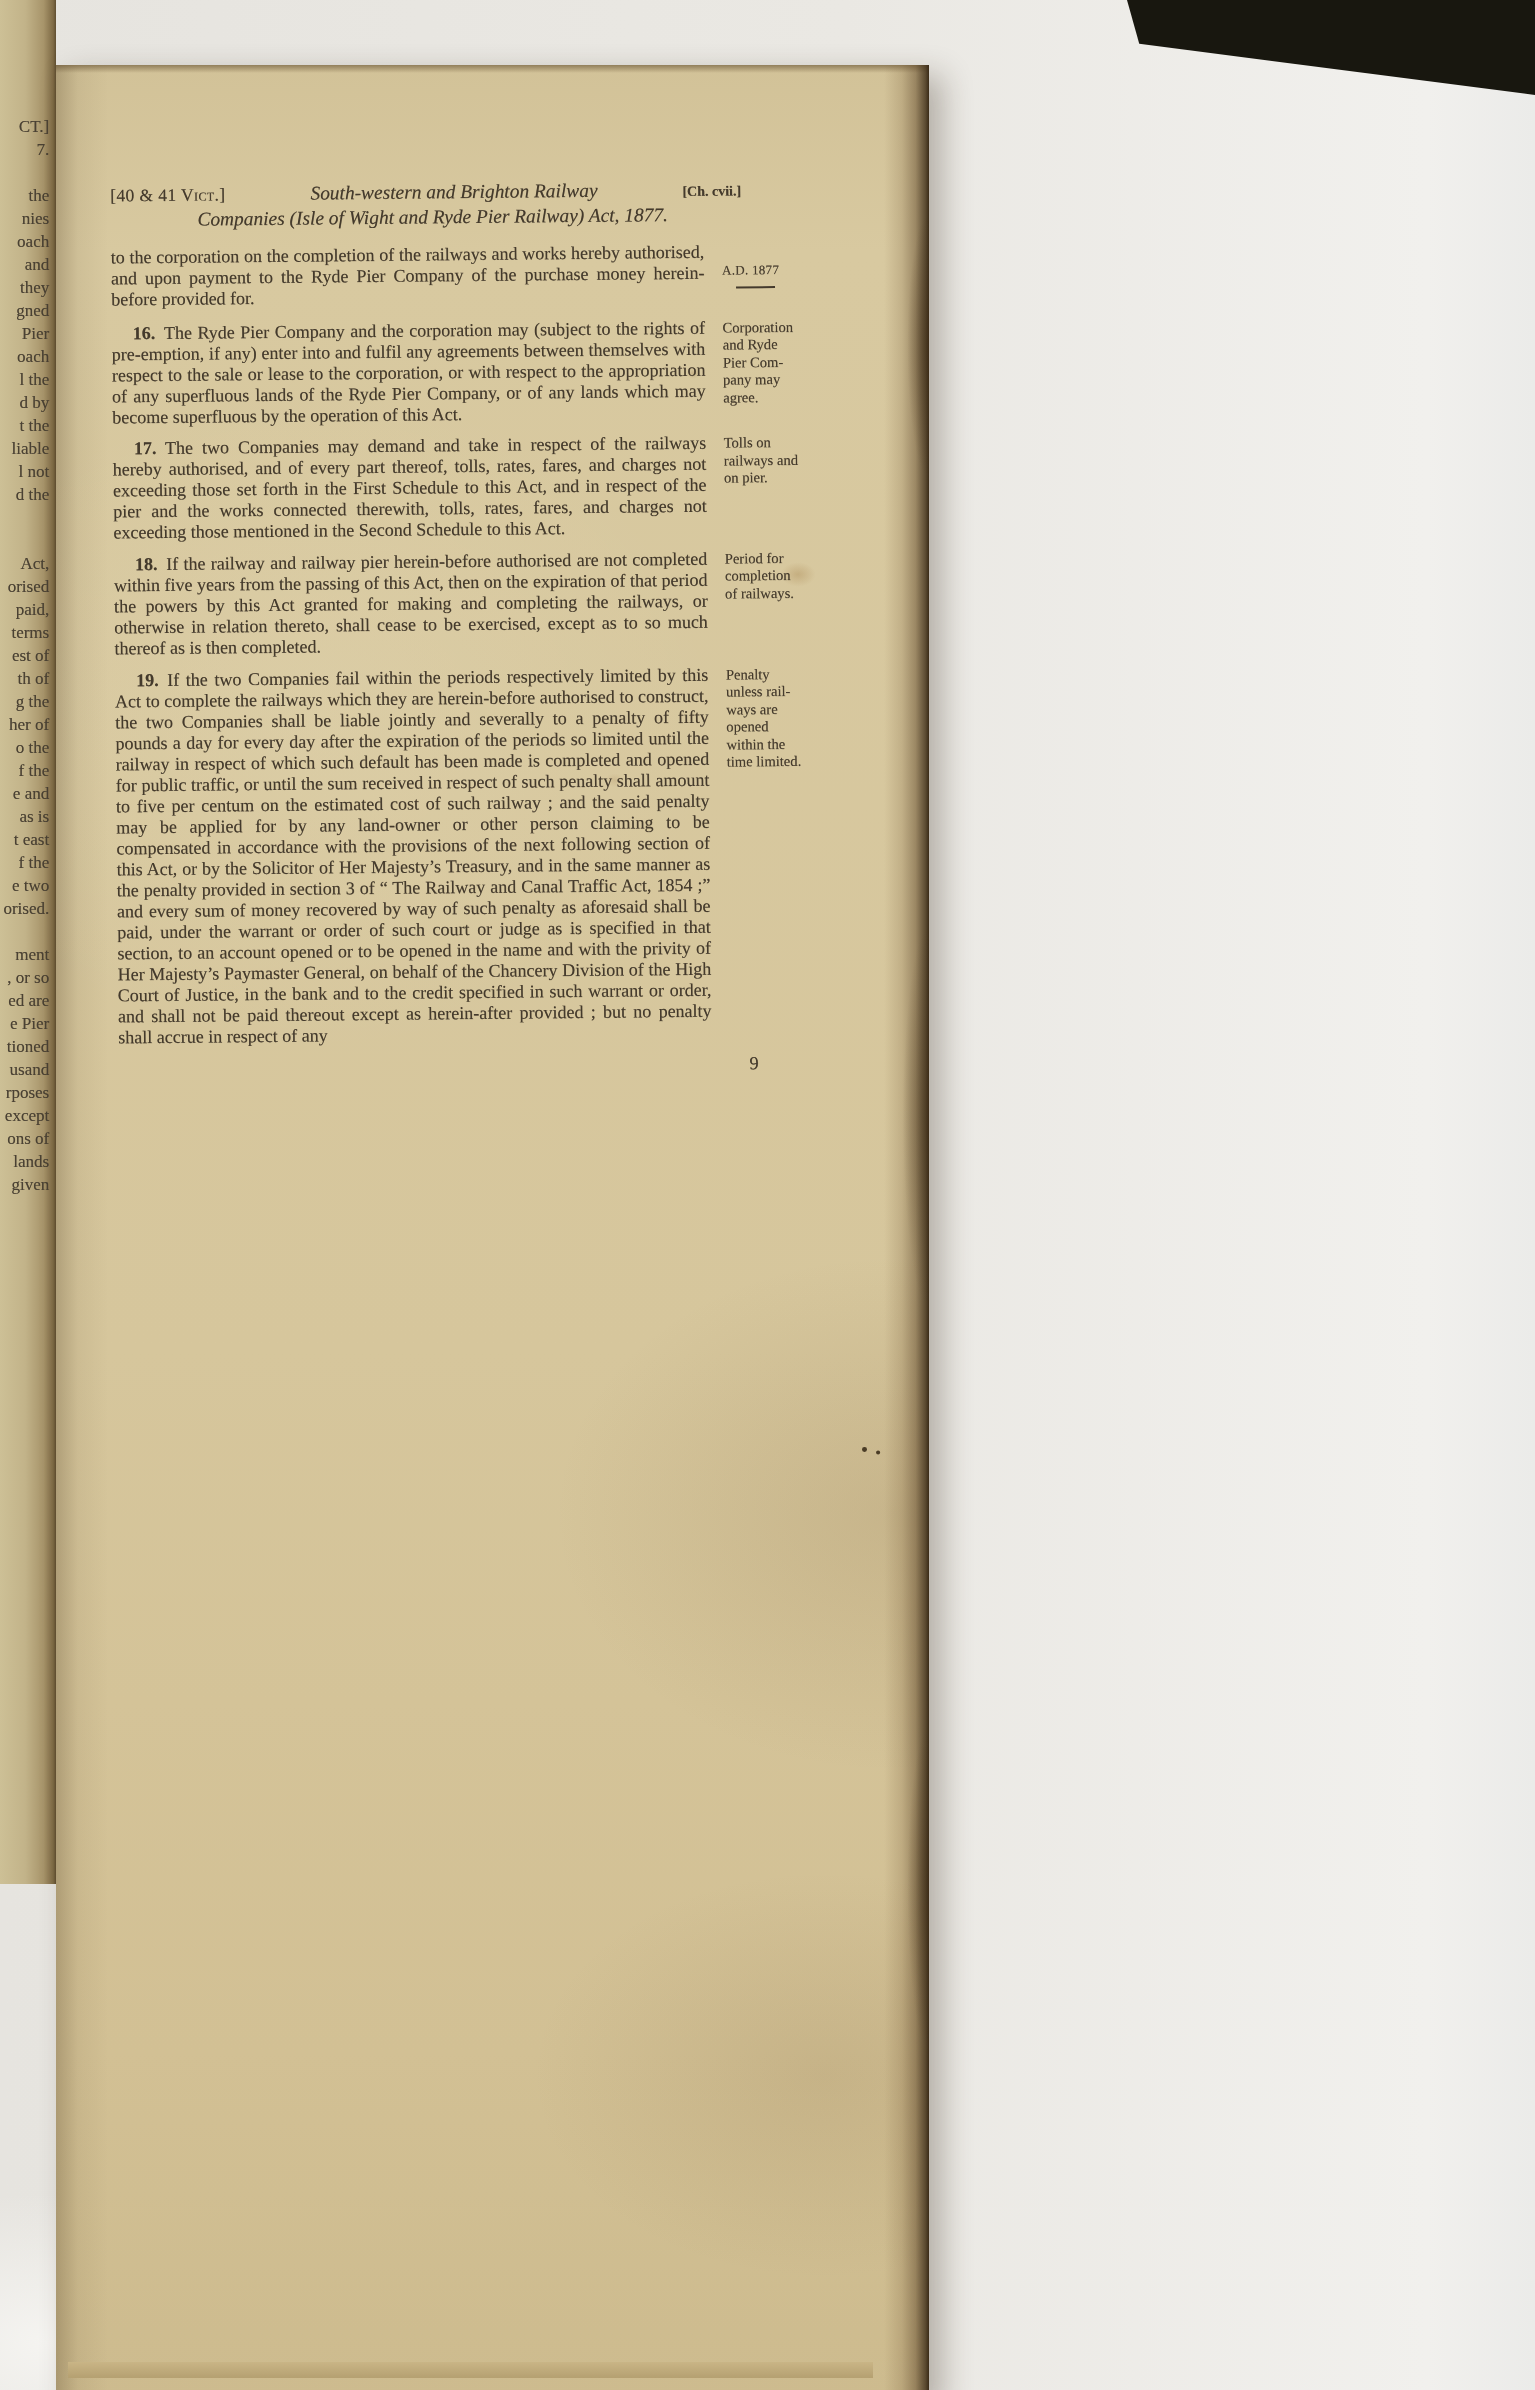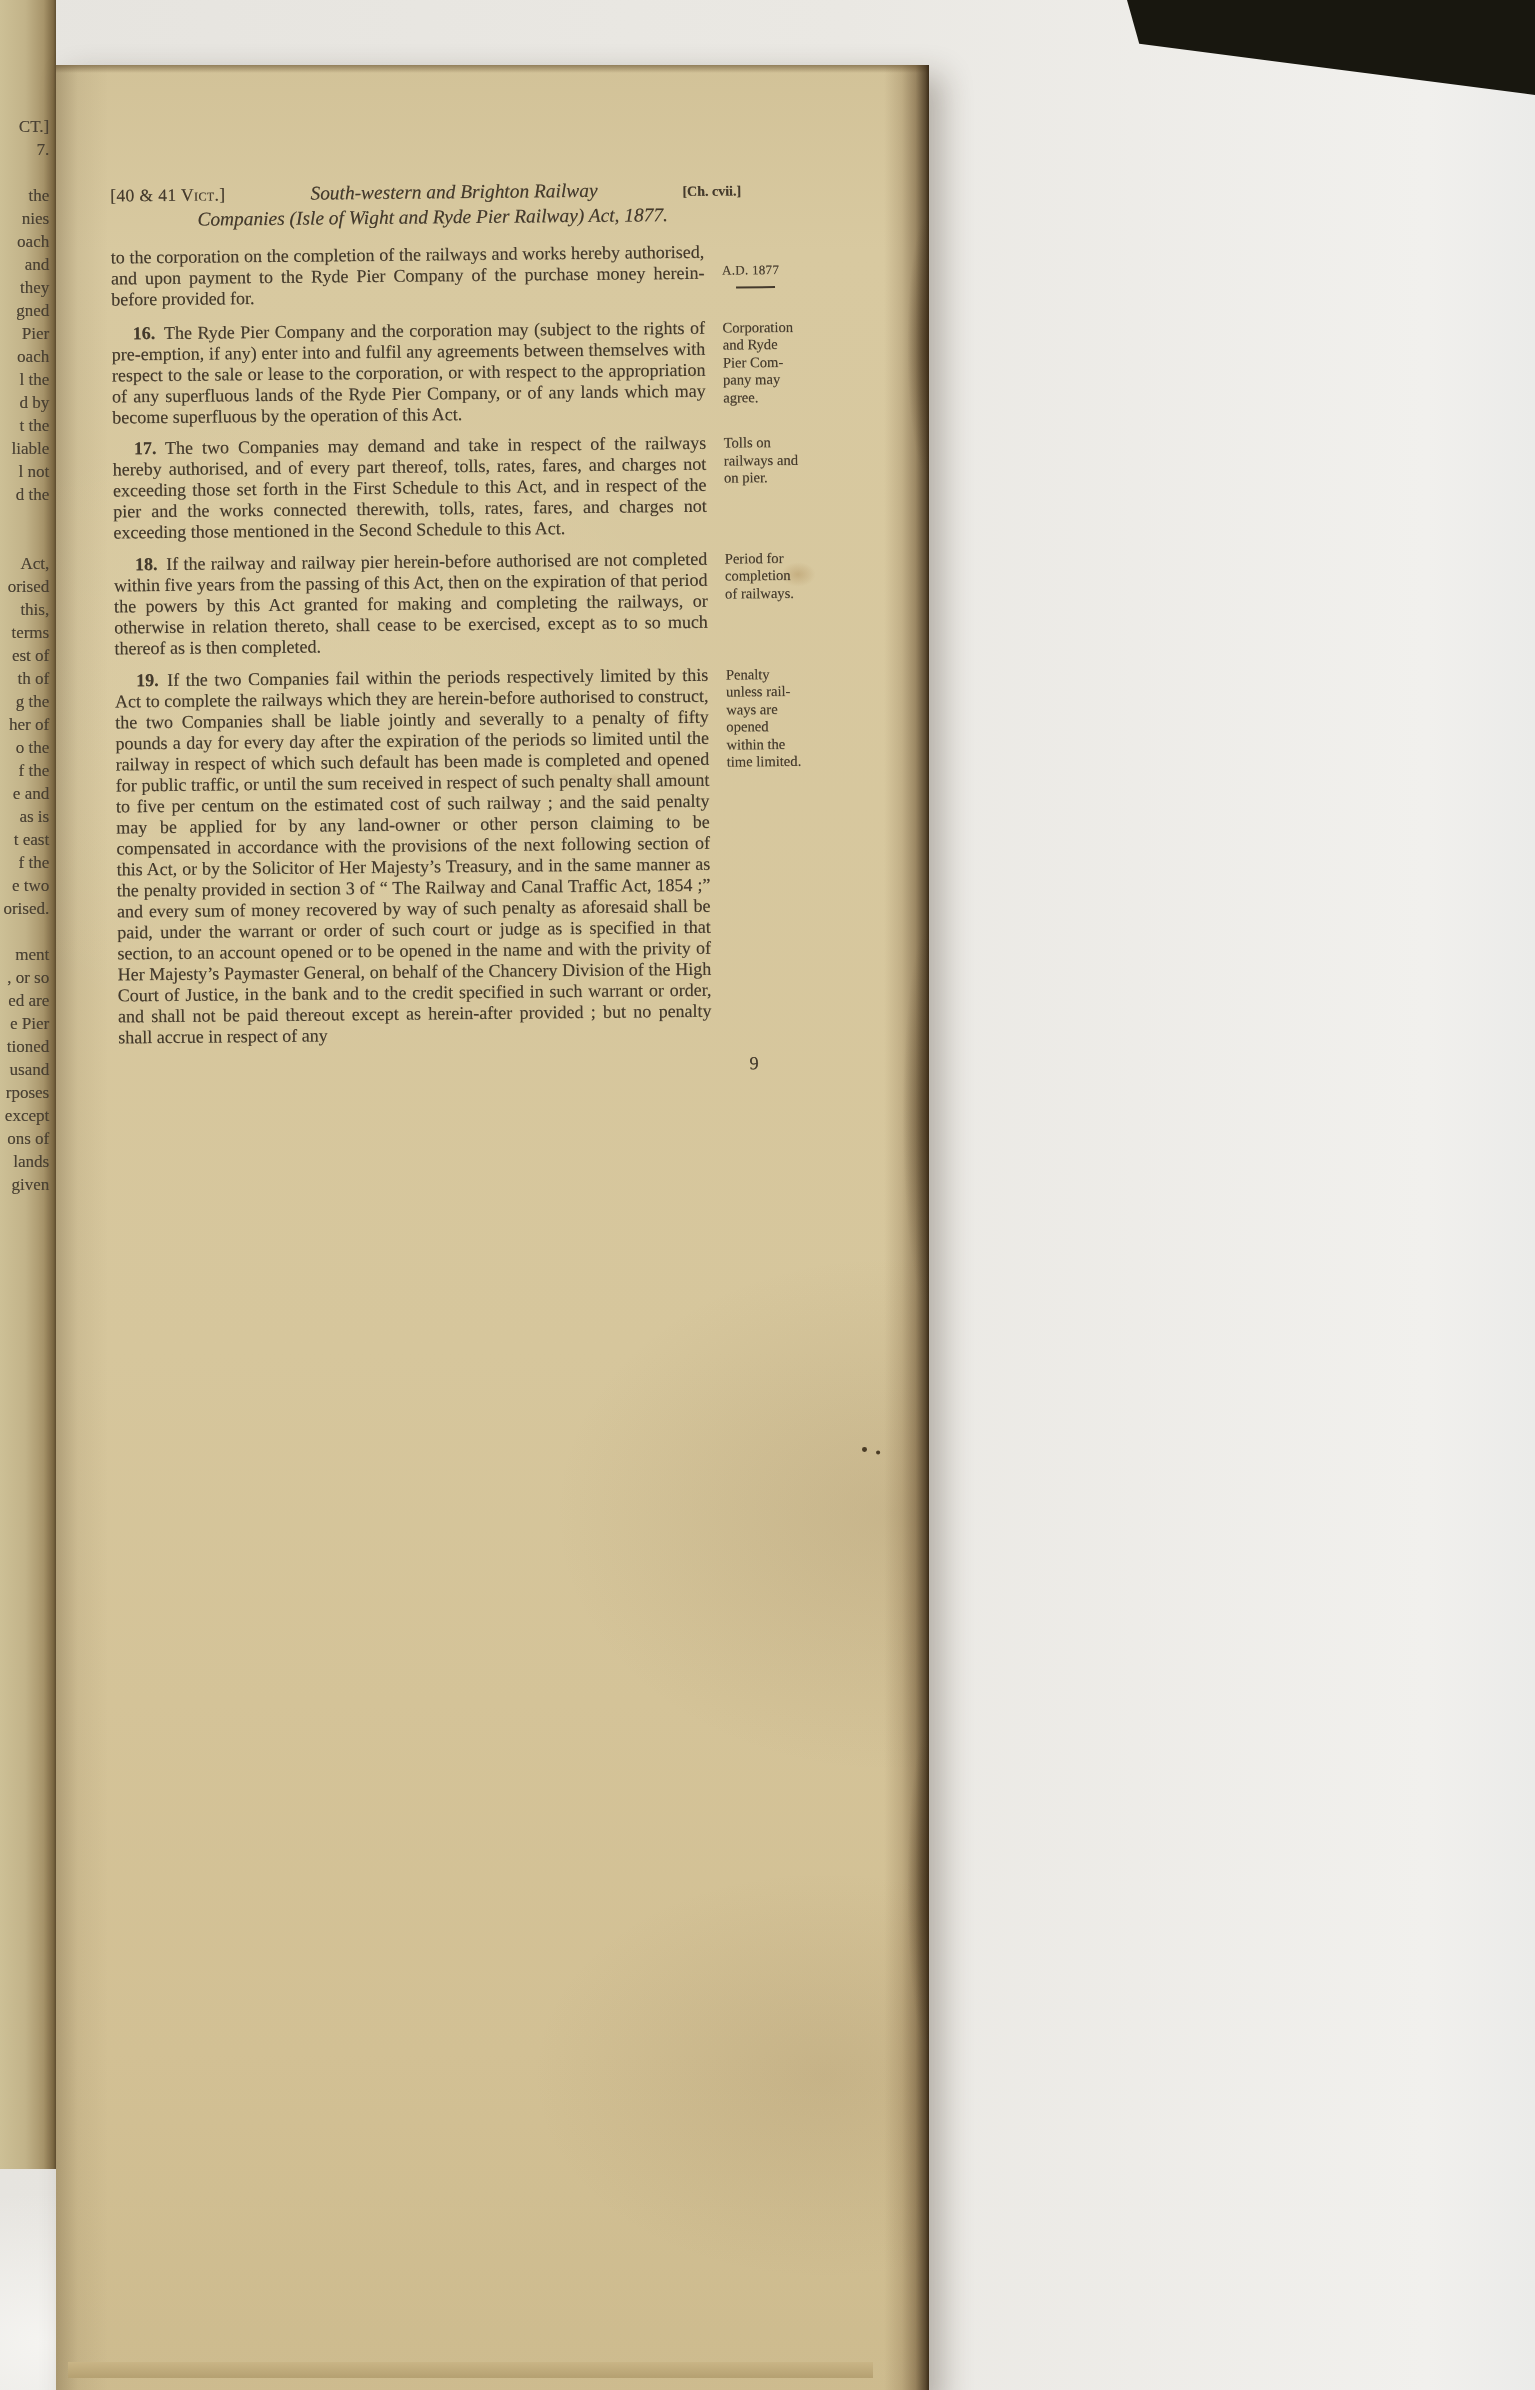--- a/index.html
+++ b/index.html
@@ -14,21 +14,21 @@
       radial-gradient(330px 213px at 3% 98%, #f5f4f1 0%, rgba(245,244,241,0) 70%),
       linear-gradient(90deg,#e6e4df 0%, #eae8e3 55%, #f1f0ed 93%, #ebebe9 100%);
   }
   .black-corner {
     position:absolute; top:0; right:0; width:408px; height:95px;
     background:#18170f;
     clip-path:polygon(0 0,100% 0,100% 100%,3% 46%);
   }
   
   .left-page {
-    position:absolute; left:0; top:0; width:56px; height:2169px;
+    position:absolute; left:0; top:0; width:56px; height:1884px;
     background:linear-gradient(90deg,#cdc096 0%,#c2b389 45%,#a7946a 78%,#7e6a45 95%,#5f4e31 100%);
   }
   .fragments {
     padding:115px 6.8px 0 0; text-align:right;
     font-size:17px; line-height:23px; color:#4a4133;
     text-shadow:0.2px 0.2px 0.5px rgba(74,65,51,0.5);
   }
   .fragment-line { min-height:23px; white-space:nowrap; }
 
   
@@ -121,21 +121,21 @@
         <div class="fragment-line">l the</div>
         <div class="fragment-line">d by</div>
         <div class="fragment-line">t the</div>
         <div class="fragment-line">liable</div>
         <div class="fragment-line">l not</div>
         <div class="fragment-line">d the</div>
         <div class="fragment-line"></div>
         <div class="fragment-line"></div>
         <div class="fragment-line">Act,</div>
         <div class="fragment-line">orised</div>
-        <div class="fragment-line">this,</div>
+        <div class="fragment-line">paid,</div>
         <div class="fragment-line">terms</div>
         <div class="fragment-line">est of</div>
         <div class="fragment-line">th of</div>
         <div class="fragment-line">g the</div>
         <div class="fragment-line">her of</div>
         <div class="fragment-line">o the</div>
         <div class="fragment-line">f the</div>
         <div class="fragment-line">e and</div>
         <div class="fragment-line">as is</div>
         <div class="fragment-line">t east</div>

